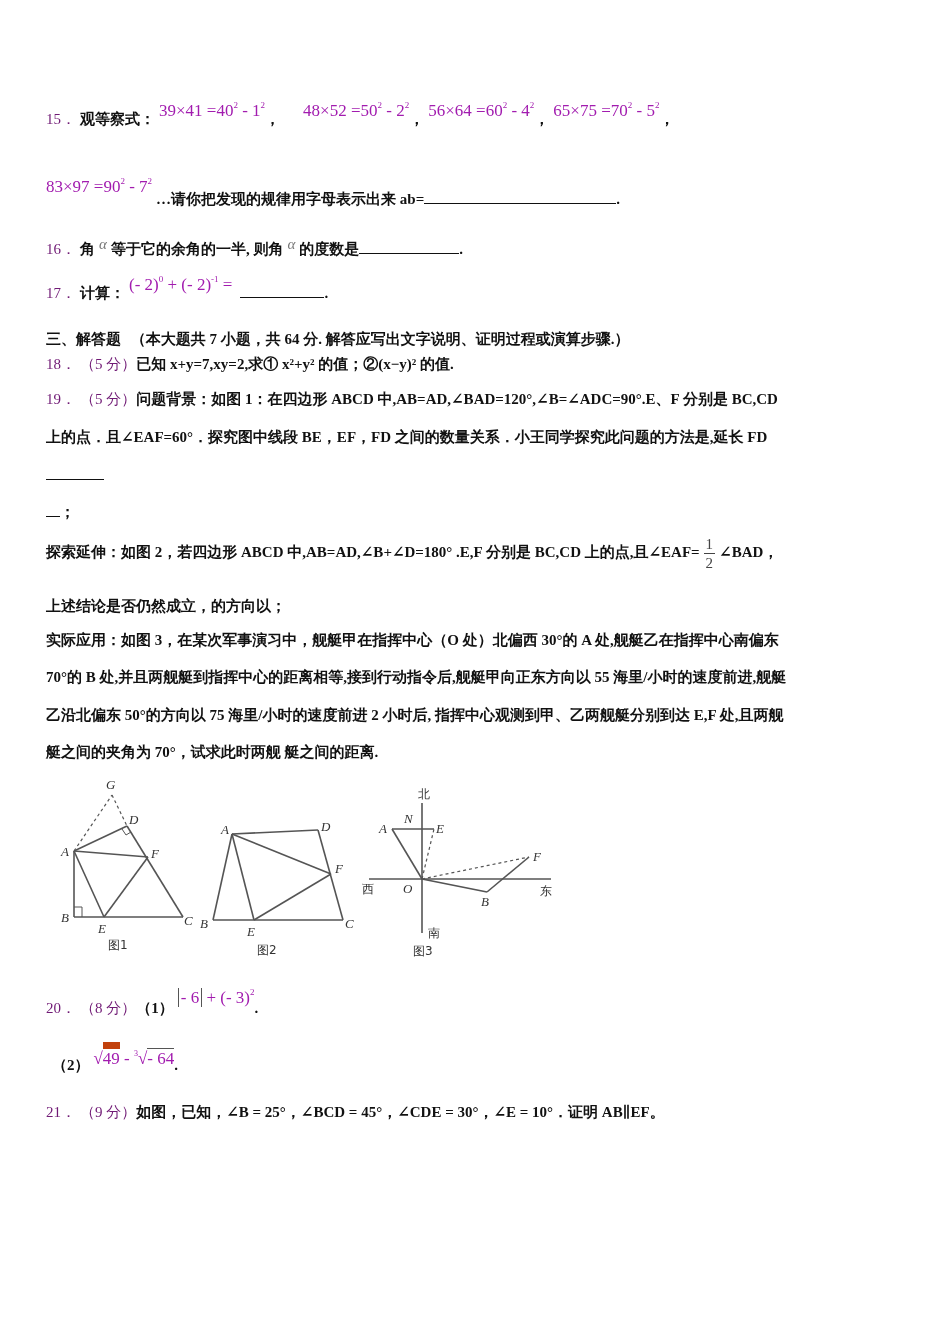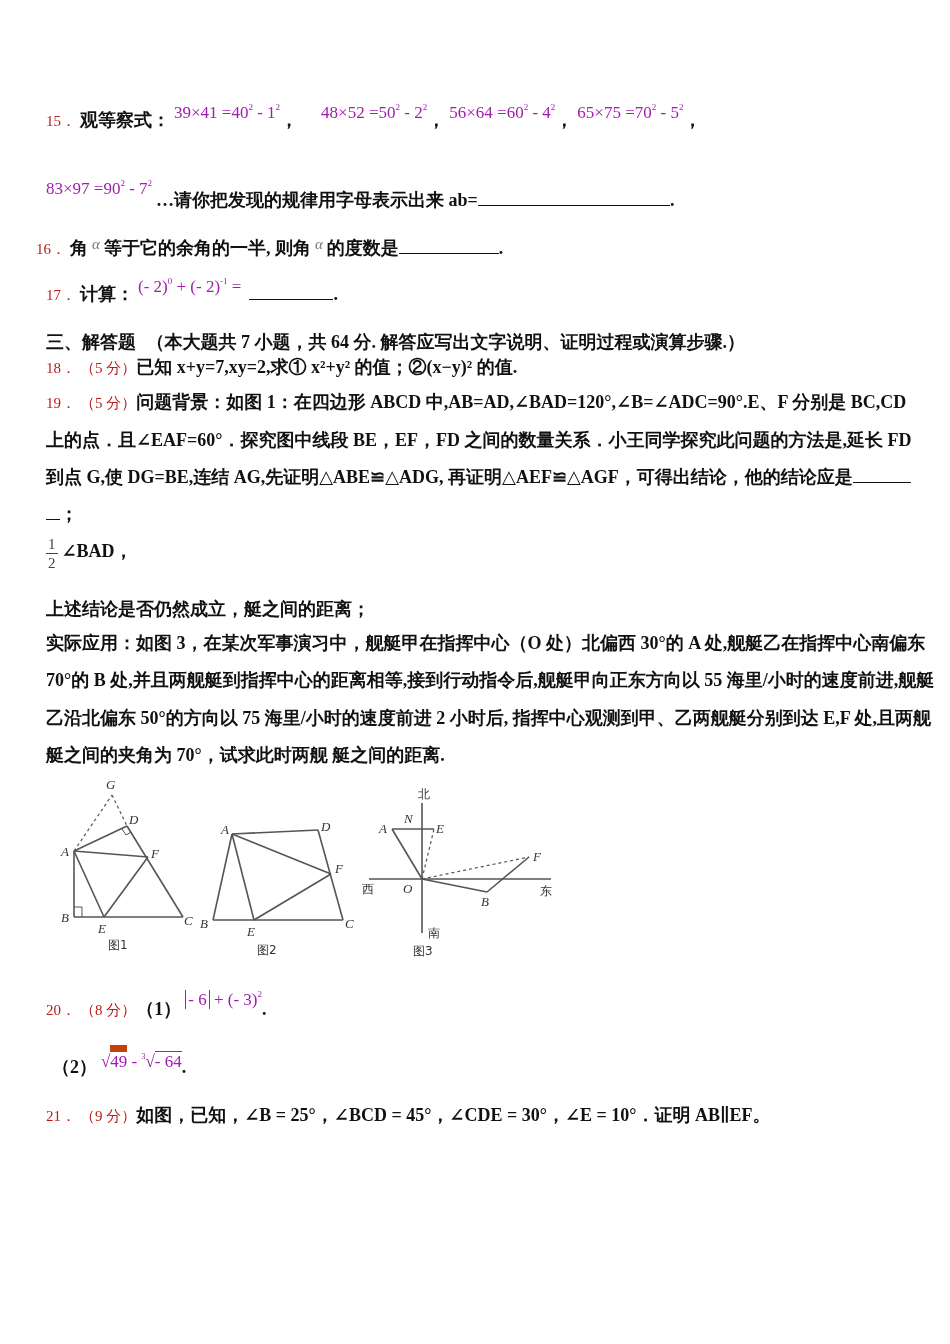--- a/index.html
+++ b/index.html
@@ -1,20 +1,20 @@
 <!DOCTYPE html>
 <html><head>
 <meta charset="utf-8">
 <style>
   html, body { margin: 0; padding: 0; background: #ffffff; }
   body { width: 950px; height: 1344px; position: relative; overflow: hidden;
          font-family: "Liberation Serif", "DejaVu Serif", serif; color: #111; }
   .abs { position: absolute; white-space: nowrap; }
-  .num { font-family: "Liberation Serif", serif; font-size: 15px; color: #b91c1c; font-weight: normal; }
-  .b { font-weight: bold; font-size: 18px; }
+  .num { font-family: "Liberation Serif", serif; font-size: 15px; color: #701a75; font-weight: normal; }
+  .b { font-weight: bold; font-size: 15px; }
   .math { font-family: "Liberation Serif", serif; font-size: 17px; color: #a21caf; font-weight: normal; }
   .math sup { font-size: 9px; vertical-align: 8px; }
   .blank { display: inline-block; border-bottom: 1.5px solid #111; height: 14px; vertical-align: baseline; }
   .frac { display: inline-block; vertical-align: middle; text-align: center; font-size: 15px; color:#444; font-weight: normal; line-height: 18px; }
   .frac .top { display:block; border-bottom: 1px solid #444; padding: 0 2px; }
   .frac .bot { display:block; }
   .alpha { font-style: italic; color: #777; font-size: 15px; vertical-align: 5px; font-weight: normal; }
   svg text { font-family: "Liberation Serif", serif; font-style: italic; font-size: 13px; fill: #333; }
   svg text.cn { font-style: normal; font-family: "DejaVu Sans", sans-serif; font-size: 12px; }
 </style>
@@ -28,21 +28,21 @@
   <span class="math" style="position:relative; top:-8px;margin-left:19px;"><span>48×52 =50</span><sup>2</sup><span> - 2</span><sup>2</sup></span><span class="b">，</span>
   <span class="math" style="position:relative; top:-8px;"><span>56×64 =60</span><sup>2</sup><span> - 4</span><sup>2</sup></span><span class="b">，</span>
   <span class="math" style="position:relative; top:-8px;text-align:center;"><span>65×75 =70</span><sup>2</sup><span> - 5</span><sup>2</sup></span><span class="b">，</span>
 </div>
 
 <div class="abs" style="left:46px; top:176px;">
   <span class="math"><span>83×97 =90</span><sup>2</sup><span> - 7</span><sup>2</sup></span>
   <span class="b" style="position:relative; top:12px;">…请你把发现的规律用字母表示出来 ab=</span><span class="blank" style="width:192px; position:relative; top:12px;"></span><span class="b" style="position:relative; top:12px;">.</span>
 </div>
 
-<div class="abs" style="left:36px; top:236px;text-align:right;">
+<div class="abs" style="left:46px; top:236px;text-align:right;">
   <span class="num">16．</span>
   <span class="b">角</span>
   <span class="alpha">α</span>
   <span class="b">等于它的余角的一半, 则角</span>
   <span class="alpha">α</span>
   <span class="b">的度数是</span><span class="blank" style="width:100px;"></span><span class="b">.</span>
 </div>
 
 <div class="abs" style="left:46px; top:282px;">
   <span class="num">17．</span>
@@ -60,30 +60,31 @@
   <span class="num">18．</span>
   <span class="num">（5 分）</span><span class="b">已知 x+y=7,xy=2,求① x²+y² 的值；②(x−y)² 的值.</span>
 </div>
 
 <div class="abs" style="left:46px; top:390px;">
   <span class="num">19．</span>
   <span class="num">（5 分）</span><span class="b">问题背景：如图 1：在四边形 ABCD 中,AB=AD,∠BAD=120°,∠B=∠ADC=90°.E、F 分别是 BC,CD</span>
 </div>
 <div class="abs b" style="left:46px; top:428px;">上的点．且∠EAF=60°．探究图中线段 BE，EF，FD 之间的数量关系．小王同学探究此问题的方法是,延长 FD</div>
 <div class="abs" style="left:46px; top:465px;">
-  <span class="b">到点 G,使 DG=BE,连结 AG,先证明△ABE≌△ADG, 再证明△AEF≌△AGF，可得出结论，他的结论应是</span><span class="blank" style="width:58px;"></span>
+  <span class="blank" style="width:58px;"></span>
 </div>
 <div class="abs" style="left:46px; top:502px;">
   <span class="blank" style="width:14px;"></span><span class="b">；</span>
 </div>
 <div class="abs" style="left:46px; top:535px;">
+  <span class="b">探索延伸：如图 2，若四边形 ABCD 中,AB=AD,∠B+∠D=180° .E,F 分别是 BC,CD 上的点,且∠EAF=</span>
   <span class="frac"><span class="top">1</span><span class="bot">2</span></span>
   <span class="b">∠BAD，</span>
 </div>
-<div class="abs b" style="left:46px; top:597px;">上述结论是否仍然成立，艇之间的距离；</div>
+<div class="abs b" style="left:46px; top:597px;">上述结论是否仍然成立，的方向以；</div>
 <div class="abs b" style="left:46px; top:631px;">实际应用：如图 3，在某次军事演习中，舰艇甲在指挥中心（O 处）北偏西 30°的 A 处,舰艇乙在指挥中心南偏东</div>
 <div class="abs b" style="left:46px; top:668px;">70°的 B 处,并且两舰艇到指挥中心的距离相等,接到行动指令后,舰艇甲向正东方向以 55 海里/小时的速度前进,舰艇</div>
 <div class="abs b" style="left:46px; top:706px;">乙沿北偏东 50°的方向以 75 海里/小时的速度前进 2 小时后, 指挥中心观测到甲、乙两舰艇分别到达 E,F 处,且两舰</div>
 <div class="abs b" style="left:46px; top:743px;">艇之间的夹角为 70°，试求此时两舰 艇之间的距离.</div>
 
 <svg class="abs" style="left:50px; top:775px;" width="150" height="185" viewBox="0 0 150 185">
   <g stroke="#555" stroke-width="1.6" fill="none">
     <line x1="24" y1="76" x2="24" y2="142"></line>
     <line x1="24" y1="142" x2="133" y2="142"></line>
     <line x1="24" y1="76" x2="77" y2="51"></line>

